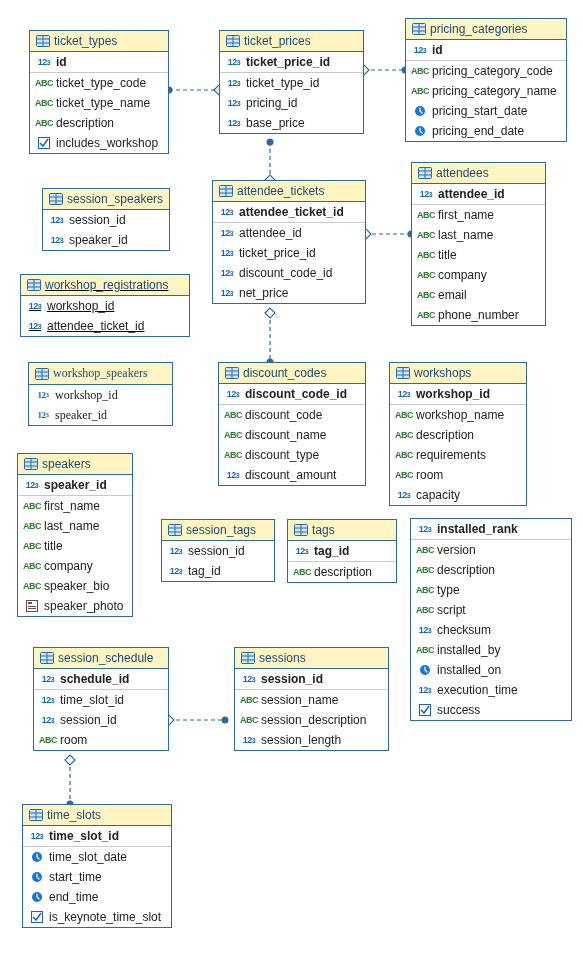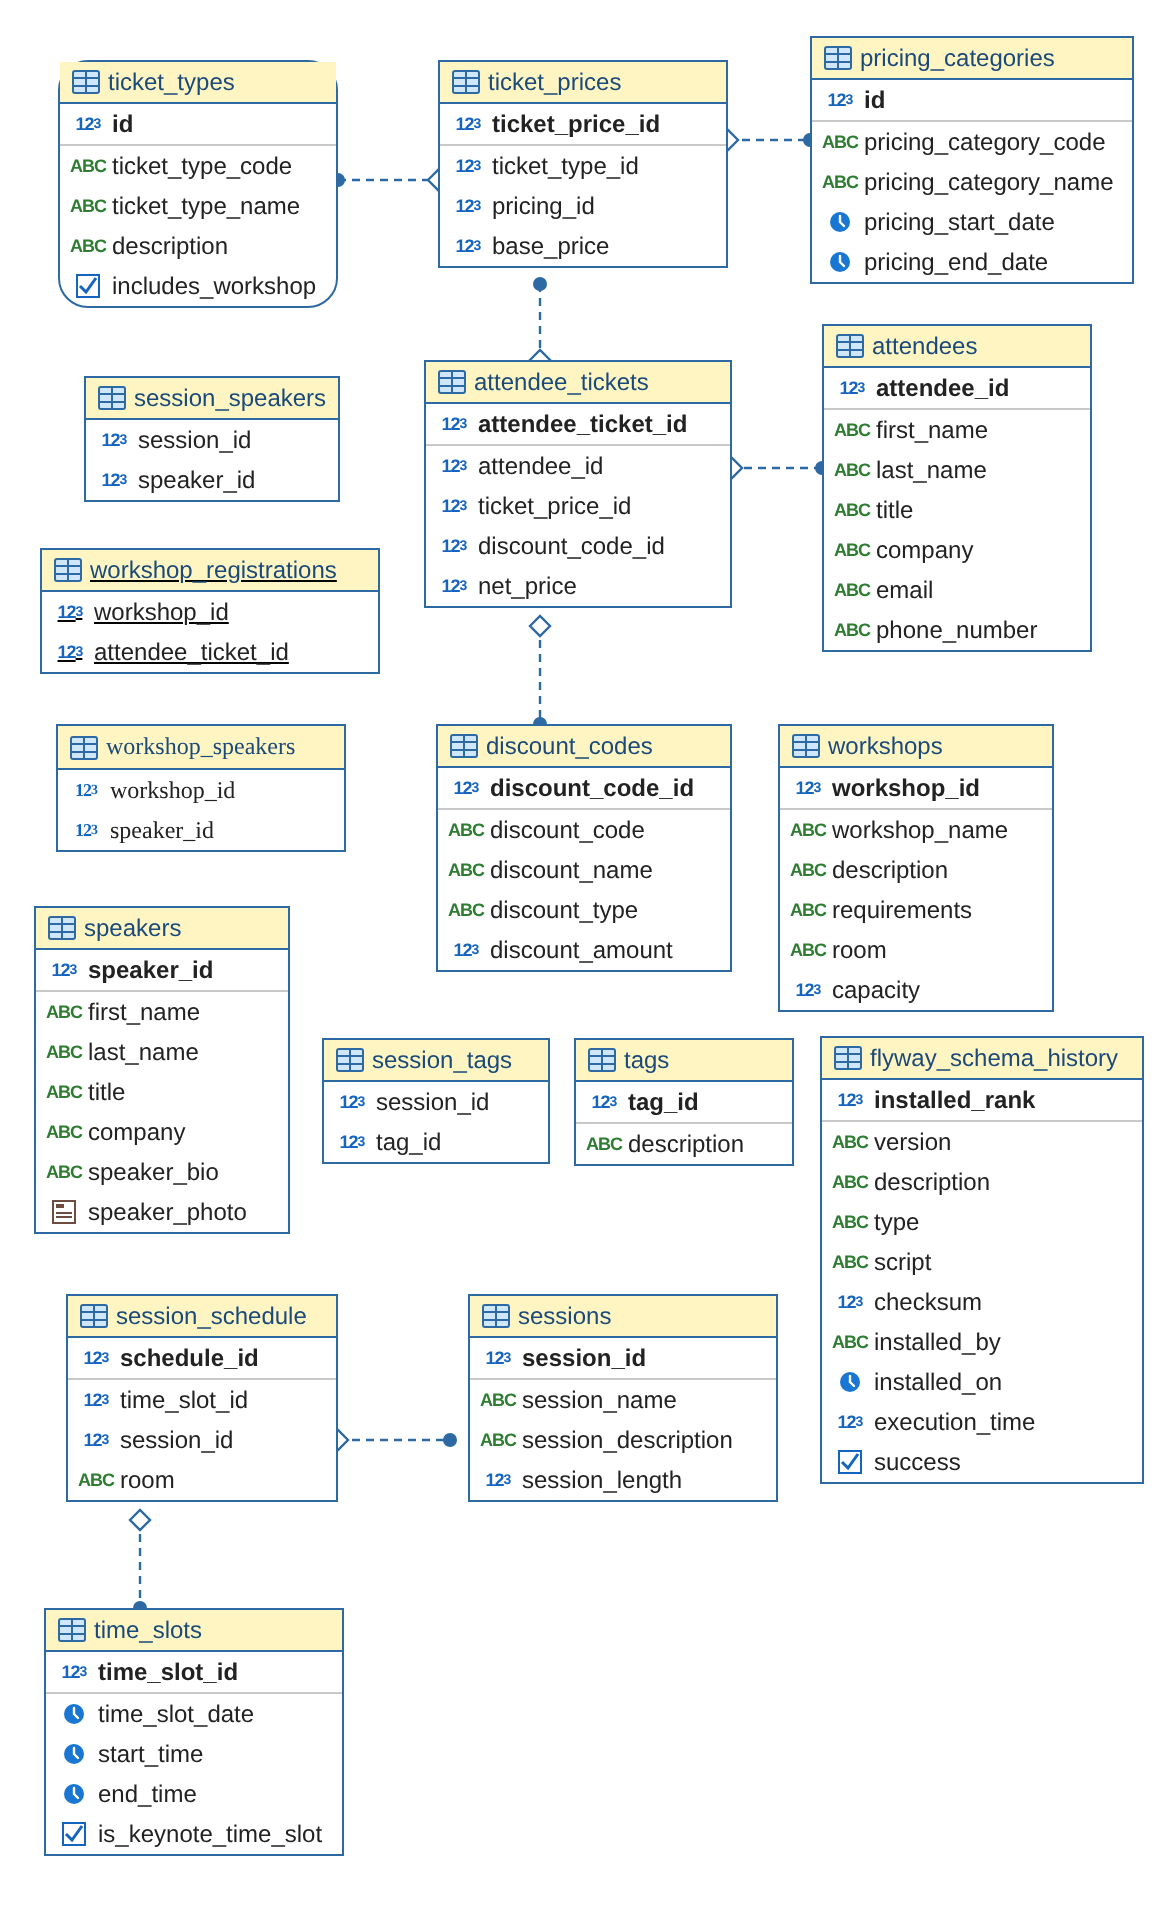--- a/index.html
+++ b/index.html
@@ -40,21 +40,21 @@
     <circle cx="270" cy="362" r="3.5" fill="#2d6aa3"></circle>
     <path d="M 265 313 L 270 308 L 275 313 L 270 318 Z" fill="#fff" stroke="#2d6aa3" stroke-width="1.2"></path>
     <line x1="169" y1="720" x2="225" y2="720" stroke="#2d6aa3" stroke-width="1.2" stroke-dasharray="4 3"></line>
     <circle cx="225" cy="720" r="3.5" fill="#2d6aa3"></circle>
     <path d="M 164 720 L 169 715 L 174 720 L 169 725 Z" fill="#fff" stroke="#2d6aa3" stroke-width="1.2"></path>
     <line x1="70" y1="760" x2="70" y2="804" stroke="#2d6aa3" stroke-width="1.2" stroke-dasharray="4 3"></line>
     <circle cx="70" cy="804" r="3.5" fill="#2d6aa3"></circle>
     <path d="M 65 760 L 70 755 L 75 760 L 70 765 Z" fill="#fff" stroke="#2d6aa3" stroke-width="1.2"></path>
   </svg>
 
-<div class="entity" style="left: 29px; top: 30px; width: 140px; border-radius: 15px;">
+<div class="entity" style="left: 29px; top: 30px; width: 140px;">
     <div class="entity-header">
       <svg width="14" height="12" viewBox="0 0 14 12">
         <rect x="0.5" y="0.5" width="13" height="11" rx="1" fill="#cfe6fb" stroke="#2d6aa3"></rect>
         <line x1="0.5" y1="4" x2="13.5" y2="4" stroke="#2d6aa3"></line>
         <line x1="0.5" y1="8" x2="13.5" y2="8" stroke="#2d6aa3"></line>
         <line x1="7" y1="0.5" x2="7" y2="11.5" stroke="#2d6aa3"></line>
       </svg>
       <span class="entity-title">ticket_types</span>
     </div>
     <div class="col pk">
@@ -344,21 +344,21 @@
     </div>
     <div class="col">
       <span class="type-icon t-abc">ABC</span>
       <span class="col-name">room</span>
     </div>
     <div class="col">
       <span class="type-icon t-num">12<span style="font-size:7px">3</span></span>
       <span class="col-name">capacity</span>
     </div>
   </div>
-<div class="entity" style="left: 17px; top: 453px; width: 128px;">
+<div class="entity" style="left: 17px; top: 453px; width: 116px;">
     <div class="entity-header">
       <svg width="14" height="12" viewBox="0 0 14 12">
         <rect x="0.5" y="0.5" width="13" height="11" rx="1" fill="#cfe6fb" stroke="#2d6aa3"></rect>
         <line x1="0.5" y1="4" x2="13.5" y2="4" stroke="#2d6aa3"></line>
         <line x1="0.5" y1="8" x2="13.5" y2="8" stroke="#2d6aa3"></line>
         <line x1="7" y1="0.5" x2="7" y2="11.5" stroke="#2d6aa3"></line>
       </svg>
       <span class="entity-title">speakers</span>
     </div>
     <div class="col pk">
@@ -431,29 +431,20 @@
       <span class="type-icon t-num">12<span style="font-size:7px">3</span></span>
       <span class="col-name">tag_id</span>
     </div>
     <div class="pk-sep"></div>
     <div class="col">
       <span class="type-icon t-abc">ABC</span>
       <span class="col-name">description</span>
     </div>
   </div>
 <div class="entity" style="left: 410px; top: 518px; width: 162px;">
-    <div class="entity-header">
-      <svg width="14" height="12" viewBox="0 0 14 12">
-        <rect x="0.5" y="0.5" width="13" height="11" rx="1" fill="#cfe6fb" stroke="#2d6aa3"></rect>
-        <line x1="0.5" y1="4" x2="13.5" y2="4" stroke="#2d6aa3"></line>
-        <line x1="0.5" y1="8" x2="13.5" y2="8" stroke="#2d6aa3"></line>
-        <line x1="7" y1="0.5" x2="7" y2="11.5" stroke="#2d6aa3"></line>
-      </svg>
-      <span class="entity-title">flyway_schema_history</span>
-    </div>
     <div class="col pk">
       <span class="type-icon t-num">12<span style="font-size:7px">3</span></span>
       <span class="col-name">installed_rank</span>
     </div>
     <div class="pk-sep"></div>
     <div class="col">
       <span class="type-icon t-abc">ABC</span>
       <span class="col-name">version</span>
     </div>
     <div class="col">

